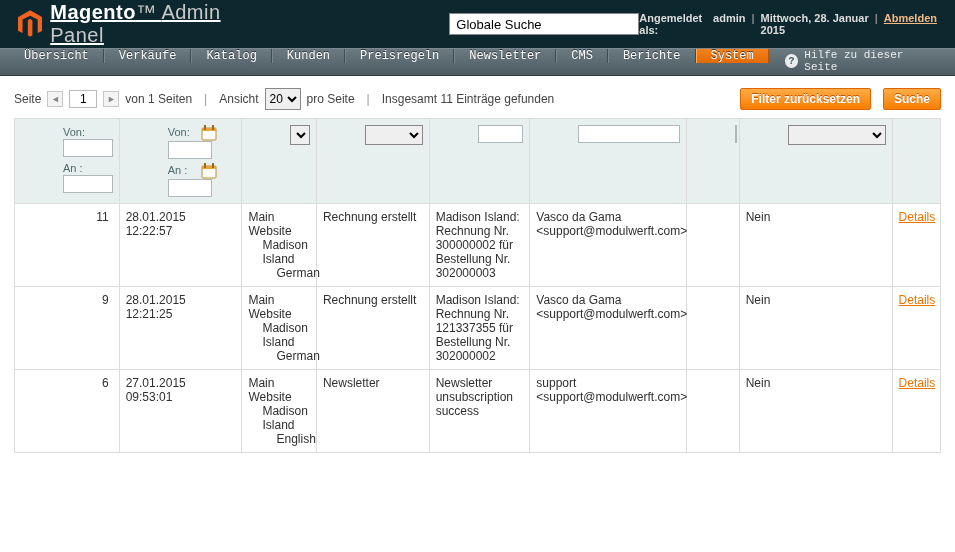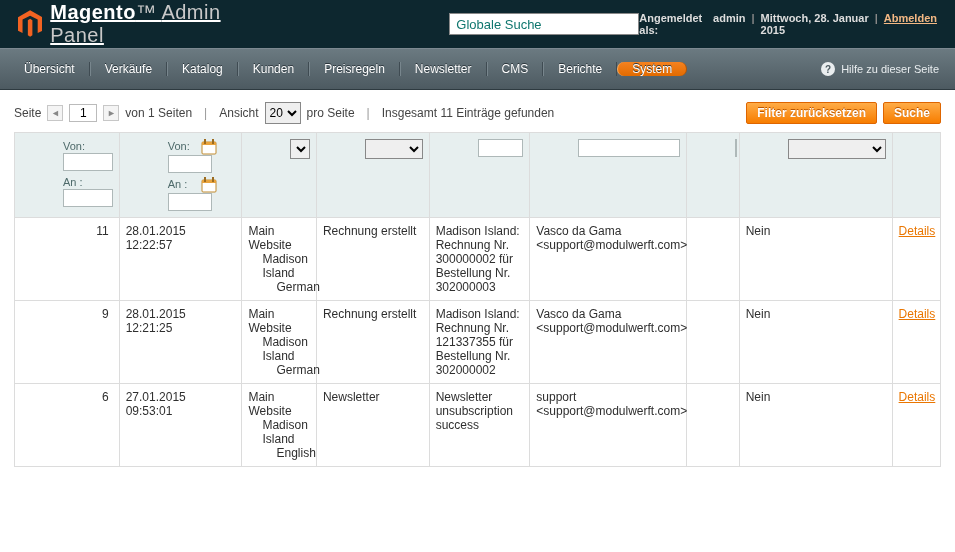--- a/index.html
+++ b/index.html
@@ -8,44 +8,44 @@
 
   
   .header { background: linear-gradient(#0d272f,#0d272f); height:48px; display:flex; align-items:center; padding:0 18px; color:#fff; }
   .logo-block { display:flex; align-items:center; gap:8px; }
   .logo-mark { width:28px; height:30px; }
   .logo-mark svg { width:100%; height:100%; }
   .brand { font-size:20px; letter-spacing:0.5px;text-decoration:underline; }
   .brand .light { color:#c9c9c9; font-weight:400; }
   .brand .bold { color:#fff; font-weight:700; }
   .global-search { margin-left:200px; }
-  .global-search input { width:190px; height:22px; font-size:13px; padding:2px 6px; border:1px solid #888; color:#0f766e; }
+  .global-search input { width:190px; height:22px; font-size:13px; padding:2px 6px; border:1px solid #888; color:#000000; }
   .header-right { margin-left:auto; font-size:11px; color:#ddd; display:flex; align-items:flex-start; gap:6px;font-weight:bold; }
   .header-right .sep { color:#888; }
   .header-right a { color:#f3b884; }
 
   
-  .topnav { background:linear-gradient(#6b7a81,#4d5a61); height:42px; display:flex; align-items:center; border-top:1px solid #7c8991; border-bottom:1px solid #2e3a40; }
+  .topnav { background:linear-gradient(#6b7a81,#4d5a61); height:28px; display:flex; align-items:flex-start; border-top:1px solid #7c8991; border-bottom:1px solid #2e3a40;font-family:Liberation Mono, monospace; }
   .topnav .item { color:#fff; font-size:12px; padding:0 14px; display:flex; align-items:center; border-right:1px solid #3f4b52; border-left:1px solid #78868d; cursor:pointer; text-shadow:0 -1px 0 #2c363c;}
   .topnav .item:first-child { border-left:none; margin-left:10px;}
-  .topnav .item.active { background:linear-gradient(#f58220,#e26b00); border-left:1px solid #ffae5e; border-right:1px solid #b75400;border-radius:11px; }
+  .topnav .item.active { background:linear-gradient(#f58220,#e26b00); border-left:1px solid #ffae5e; border-right:1px solid #b75400; }
   .topnav .help { margin-left:auto; padding:0 16px; display:flex; align-items:center; gap:6px; color:#e9edef; font-size:11px; cursor:pointer; }
   .help-icon { width:14px; height:14px; border-radius:50%; background:#e9edef; color:#4c5a61; font-weight:bold; display:inline-flex; align-items:center; justify-content:center; font-size:10px;}
 
   
   .page { padding:12px 14px 4px; }
   h1.page-title { color:#eb5202; font-size:20px; font-weight:400; margin:14px 0 16px 12px;}
 
   
   .pager-row { display:flex; align-items:center; gap:6px; font-size:12px; color:#444; margin:0 0 8px 0;}
   .pager-btn { width:16px; height:16px; border:1px solid #c7c7c7; background:#f4f4f4; display:inline-flex; align-items:center; justify-content:center; font-size:9px; color:#888; cursor:pointer;}
   .page-input { width:28px; height:18px; border:1px solid #bbb; text-align:center; font-size:12px;}
   .per-select { height:22px; border:1px solid #888; font-size:12px;}
   .pager-sep { color:#999; margin:0 6px;}
-  .action-btns { margin-left:auto; display:flex; gap:6px;}
+  .action-btns { margin-left:auto; display:flex; gap:12px;}
   .btn { background:linear-gradient(#ffac47,#f77d00); color:#fff; border:1px solid #de6500; padding:3px 10px; font-size:12px; font-weight:bold; cursor:pointer; border-radius:2px; text-shadow:0 -1px 0 #b95500;}
 
   
   table.grid { width:100%; border-collapse:collapse; table-layout:fixed; }
   .grid th { background:linear-gradient(#e9e9e9,#dcdcdc); border:1px solid #c6c6c6; font-size:11px; text-align:left; padding:4px 6px; color:#333; font-weight:400; white-space:nowrap;}
   .grid th.sorted { background:linear-gradient(#fff0c9,#ffe7a4); border-color:#e3c45d; font-weight:700;}
   .sort-arrow { color:#e26b00; font-size:11px; margin-left:4px;}
   .grid td { border:1px solid #dcdcdc; padding:6px 6px; vertical-align:top; font-size:12px;}
   .filter-row td { background:#e7efef;padding-left:48px; }
   .filter-row .mini-inp { width:100%; max-width:60px; height:18px; border:1px solid #aeb8b8; background:#fff;}

